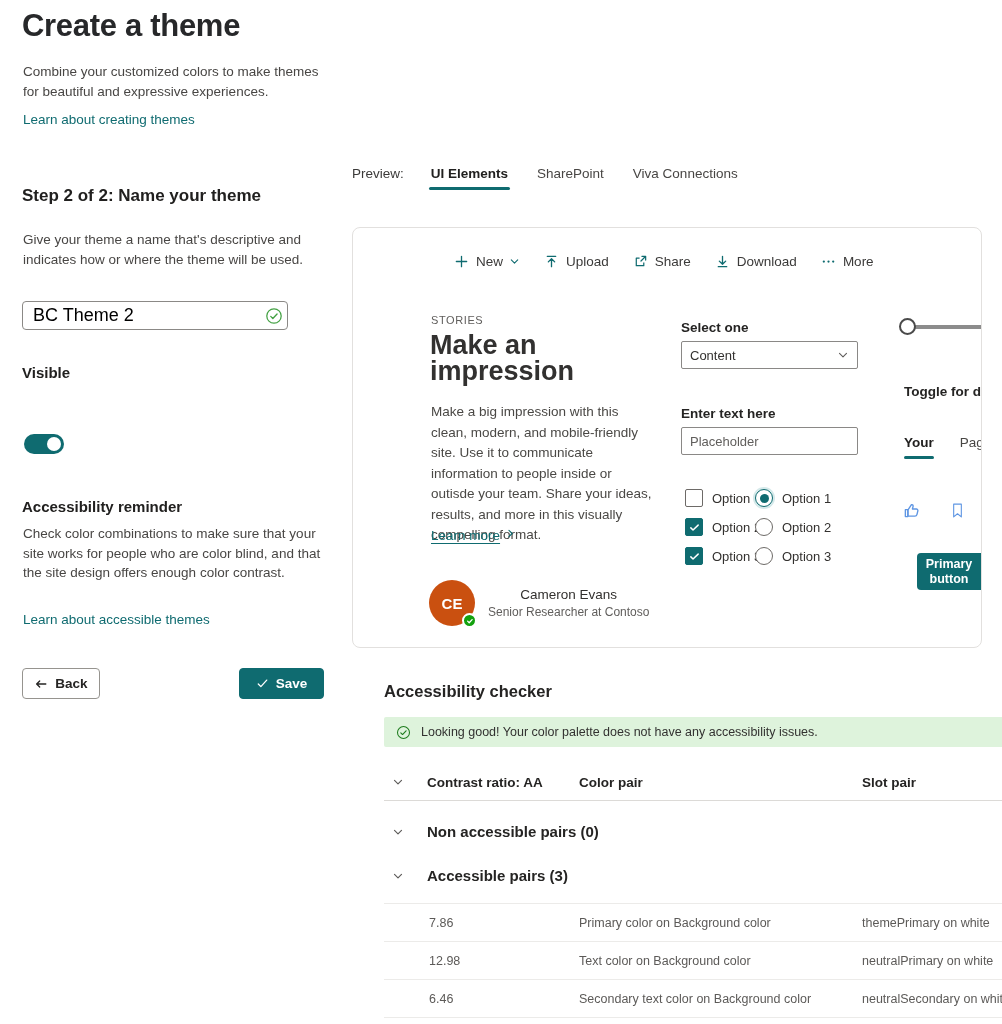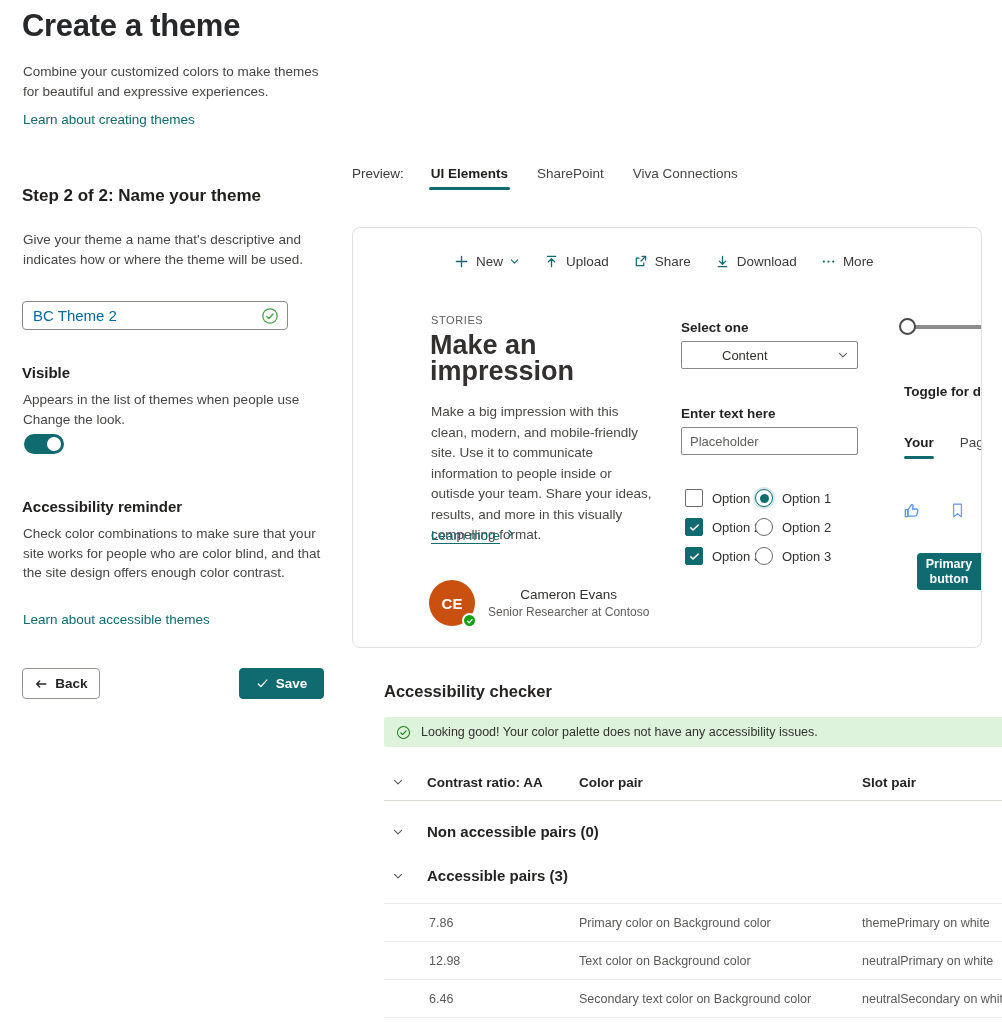--- a/index.html
+++ b/index.html
@@ -10,21 +10,21 @@
 
   
   .h1 { font-size:31px; font-weight:700; color:#27282a; letter-spacing:-0.3px; }
   .body-text { font-size:13.5px; line-height:1.45; color:#484644; }
   .teal-link { font-size:13.5px; color:var(--accent,#0f6b70); text-decoration:none; cursor:pointer; }
   .h2 { font-size:17px; font-weight:700; color:#21201f; }
   .h3 { font-size:15px; font-weight:700; color:#21201f; }
 
   .name-input-wrap { width:266px; height:29px; border:1px solid #8b8986; border-radius:4px;
     display:flex; align-items:center; padding:0 8px 0 10px; background:#fff; }
-  .name-input { flex:1; border:none; outline:none; font-size:15px; color:#0369a1;
+  .name-input { flex:1; border:none; outline:none; font-size:18px; color:#000000;
     font-family:inherit; background:transparent; }
 
   .toggle { width:40px; height:20px; border-radius:10px; background:#c8c6c4; position:relative; cursor:pointer; }
   .toggle.on { background:var(--accent,#0f6b70); }
   .toggle .knob { position:absolute; top:3px; left:3px; width:14px; height:14px; border-radius:50%; background:#fff; }
   .toggle.on .knob { left:auto; right:3px; }
 
   .btn { display:inline-flex; align-items:center; justify-content:center; gap:7px; height:31px;
     border-radius:4px; font-size:13.5px; font-weight:700; cursor:pointer; }
   .btn-outline { border:1px solid #96948f; background:#fff; color:#252423; width:78px; }
@@ -56,21 +56,21 @@
   .avatar { width:46px; height:46px; border-radius:50%; background:var(--avatar-orange,#ca5010);
     color:#fff; font-size:15px; font-weight:700; display:flex; align-items:center; justify-content:center; position:relative; }
   .presence { position:absolute; right:-2px; bottom:-2px; width:15px; height:15px; border-radius:50%;
     background:var(--presence-green,#13a10e); border:2px solid #fff; display:flex; align-items:center; justify-content:center; }
   .author-name { font-size:13.5px; color:#32302e; }
   .author-title { font-size:12px; color:#605e5c; margin-top:3px; }
 
   .field-label { font-size:13.5px; font-weight:700; color:#252423; }
   .select-box { width:177px; height:28px; border:1px solid #8a8886; border-radius:2px; background:#fff;
     display:flex; align-items:center; padding:0 8px; font-size:13px; color:#33312f; cursor:pointer; }
-  .select-box .sel-text { flex:1;margin-left:32px; }
+  .select-box .sel-text { flex:1; }
   .select-box svg { color:#605e5c; }
   .text-input { width:177px; height:28px; border:1px solid #8a8886; border-radius:2px; padding:0 8px;
     font-size:13px; font-family:inherit; color:#33312f; outline:none; }
   .text-input::placeholder { color:#605e5c; }
 
   .opt-col { display:flex; flex-direction:column; gap:11px; }
   .opt-row { display:flex; align-items:center; gap:9px; font-size:13px; color:#33312f; cursor:pointer; }
   .cbox { width:18px; height:18px; border:1px solid #6d6a67; border-radius:2px; background:#fff;
     display:flex; align-items:center; justify-content:center; }
   .cbox svg { display:none; }
@@ -129,21 +129,20 @@
     <input class="name-input" value="BC Theme 2" style="">
     <span style="display:inline-flex;">
       <svg width="18" height="18" viewBox="0 0 20 20">
           <circle cx="10" cy="10" r="8" fill="none" stroke="var(--success-green,#45a245)" stroke-width="1.4"></circle>
           <path d="M6.4 10.4l2.3 2.3 4.7-5" fill="none" stroke="var(--success-green,#45a245)" stroke-width="1.5" stroke-linecap="round" stroke-linejoin="round"></path>
         </svg>
     </span>
   </div>
 
   <div class="abs h3" style="left:22px; top:364px;">Visible</div>
-  <div class="abs body-text" style="left:23px; top:390px; width:302px;">Appears in the list of themes when people use Change the look.</div>
   <div class="abs toggle on" style="left:24px; top:434px;">
     <div class="knob"></div>
   </div>
 
   <div class="abs h3" style="left:22px; top:498px;">Accessibility reminder</div>
   <div class="abs body-text" style="left:23px; top:524px; width:304px;">Check color combinations to make sure that your site works for people who are color blind, and that the site design offers enough color contrast.</div>
   <a class="abs teal-link" style="left:23px; top:612px;">Learn about accessible themes</a>
 
   <div class="abs btn btn-outline" style="left:22px; top:668px;">
     <span style="display:inline-flex;">

